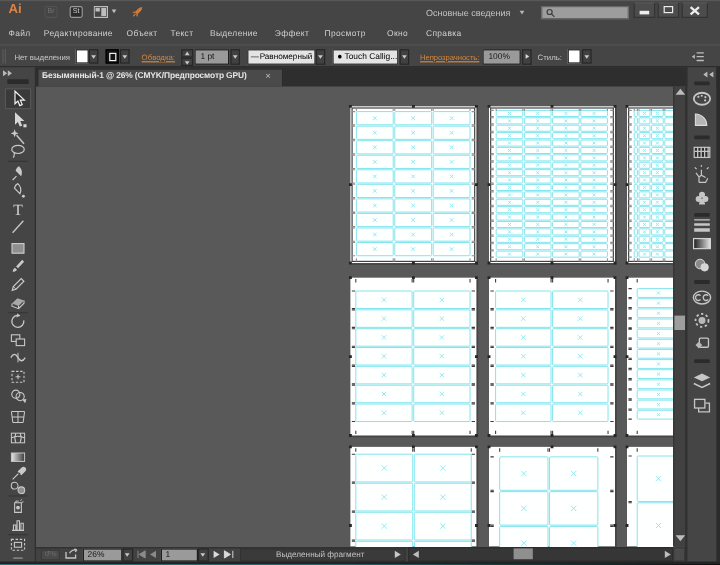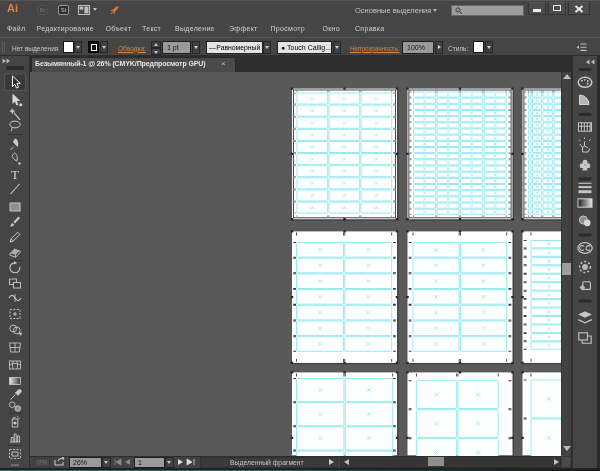--- a/index.html
+++ b/index.html
@@ -30,21 +30,21 @@
   <rect x="6.4" y="1.6" width="4" height="6.8" fill="#bdbdbd"></rect>
 </svg>
 <div class="abs" style="left:93px;top:8px;width:0;height:0;border-left:2.5px solid transparent;border-right:2.5px solid transparent;border-top:3.5px solid #bdbdbd;"></div>
 <svg class="abs" style="left:108px;top:4px" width="13" height="12" viewBox="0 0 13 12">
   <g transform="translate(6.5,6) rotate(45)">
     <path d="M0 -5.8 C1.7 -3.8 1.9 -0.8 0.9 1.8 L-0.9 1.8 C-1.9 -0.8 -1.7 -3.8 0 -5.8 Z" fill="#cf7b36"></path>
     <path d="M-1.2 0 L-3 3.2 L-1 2.6 M1.2 0 L3 3.2 L1 2.6" fill="#cf7b36"></path>
     <path d="M0 2.2 v2.8" stroke="#cf7b36" stroke-width="1"></path>
   </g>
 </svg>
-<div class="abs" style="left:355px;top:6px;color:#c4c4c4;font-size:7.5px;letter-spacing:0;white-space:nowrap;">Основные выделения</div>
+<div class="abs" style="left:355px;top:6px;color:#c4c4c4;font-size:7.5px;letter-spacing:0;white-space:nowrap;">Основные сведения</div>
 <div class="abs" style="left:433px;top:9px;width:0;height:0;border-left:2.5px solid transparent;border-right:2.5px solid transparent;border-top:3.5px solid #b5b5b5;"></div>
 
 <div class="abs" style="left:451px;top:5px;width:73px;height:11px;background:#9d9d9d;border:1px solid #666;box-sizing:border-box;"></div>
 <svg class="abs" style="left:455px;top:7px" width="8" height="8" viewBox="0 0 8 8">
   <circle cx="3" cy="3" r="2.1" fill="none" stroke="#3c3c3c" stroke-width="1"></circle>
   <path d="M4.6 4.6 L7 7" stroke="#3c3c3c" stroke-width="1"></path>
 </svg>
 
 <div class="abs" style="left:528px;top:2px;width:18px;height:13px;background:#4c4c4c;border:1px solid #333333;border-top-color:#565656;box-sizing:border-box;"></div>
 <div class="abs" style="left:533px;top:9px;width:8px;height:2.5px;background:#ececec;"></div>

